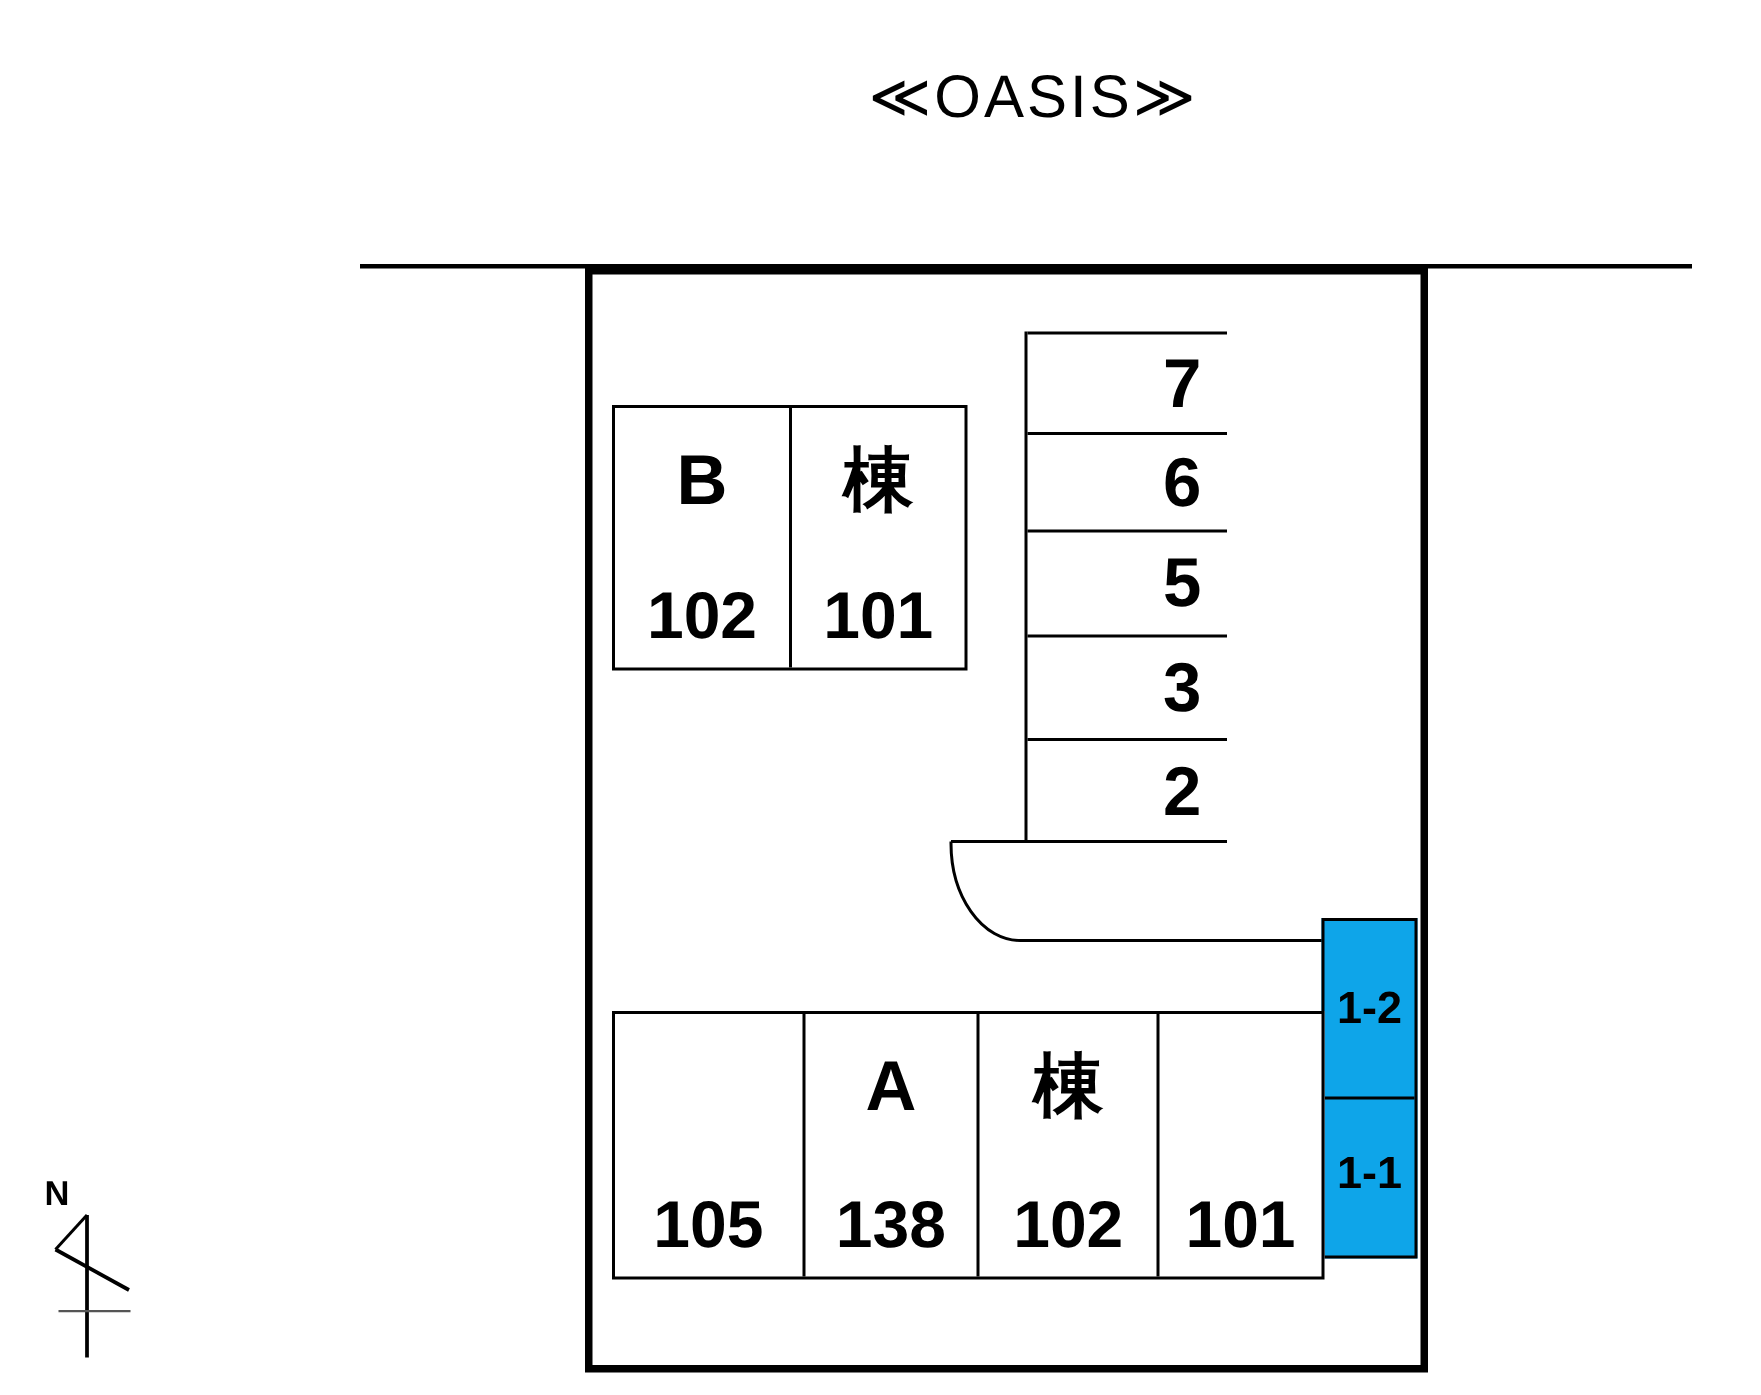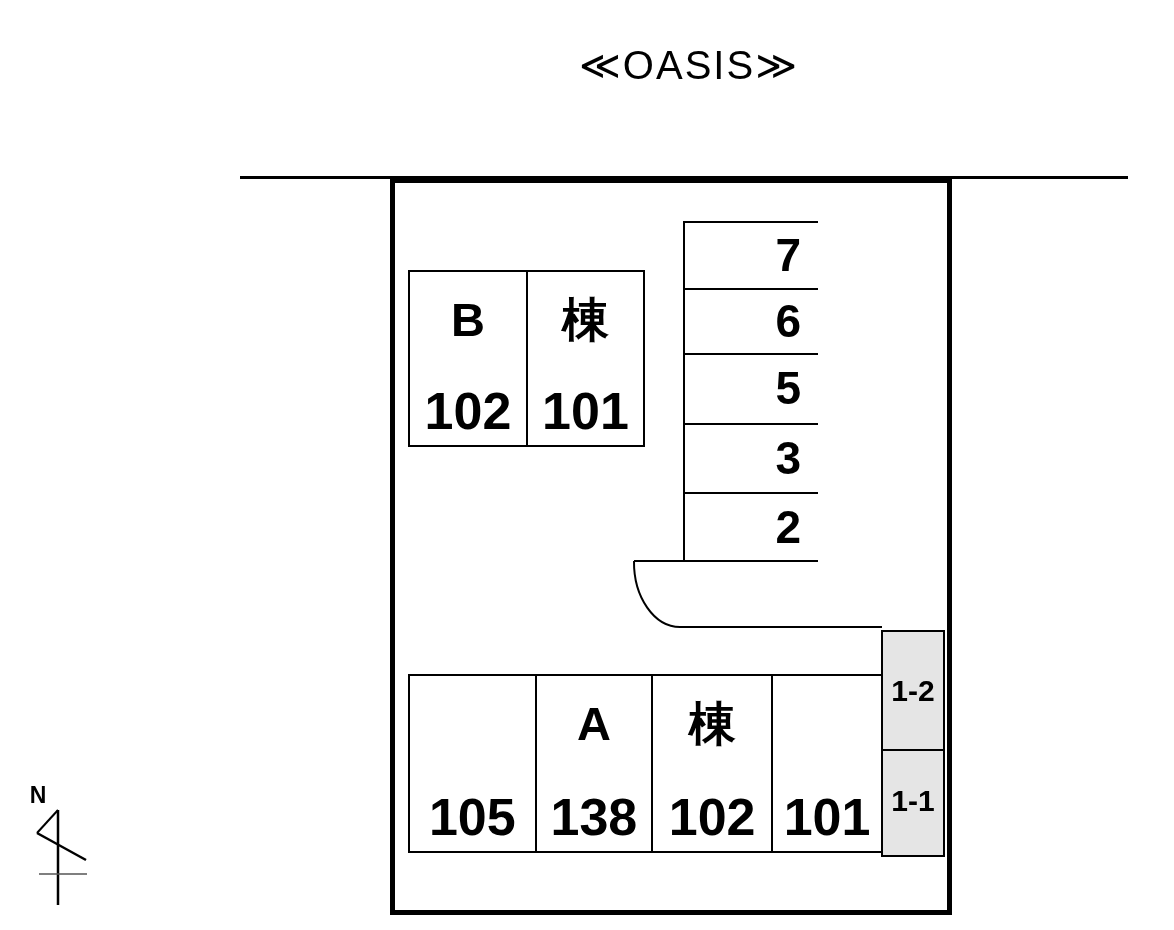--- a/index.html
+++ b/index.html
@@ -68,21 +68,21 @@
   .bcell.divider { border-right: 2px solid #000; }
   .bchar {
     margin-top: 23px;
     font-size: 47px;
     line-height: 50px;
     font-weight: 700;
   }
   .bunit {
     margin-top: auto;
     margin-bottom: 12px;
-    font-size: 52px;
+    font-size: 44px;
     line-height: 44px;
     font-weight: 700;
   }
   
   .pcolumn {
     position: absolute;
     left: 683px;
     top: 221px;
     width: 135px;
     height: 341px;
@@ -98,26 +98,26 @@
     font-weight: 700;
   }
   .pstall.h67 { height: 67px; line-height: 64px; }
   .pstall.h65 { height: 65px; line-height: 62px; }
   .pstall.h70 { height: 70px; line-height: 67px; }
   .pstall.h69 { height: 69px; line-height: 66px; }
   
   .sstalls {
     position: absolute;
     left: 881px;
-    top: 630px;
+    top: 612px;
     width: 64px;
     height: 227px;
     border: 2px solid #000;
     box-sizing: border-box;
-    background: #e5e5e5;
+    background: #0ea5e9;
   }
   .sstall {
     box-sizing: border-box;
     display: flex;
     align-items: center;
     justify-content: center;
     font-size: 30px;
     font-weight: 700;
   }
   .sstall-top { height: 119px; border-bottom: 2px solid #000; }

